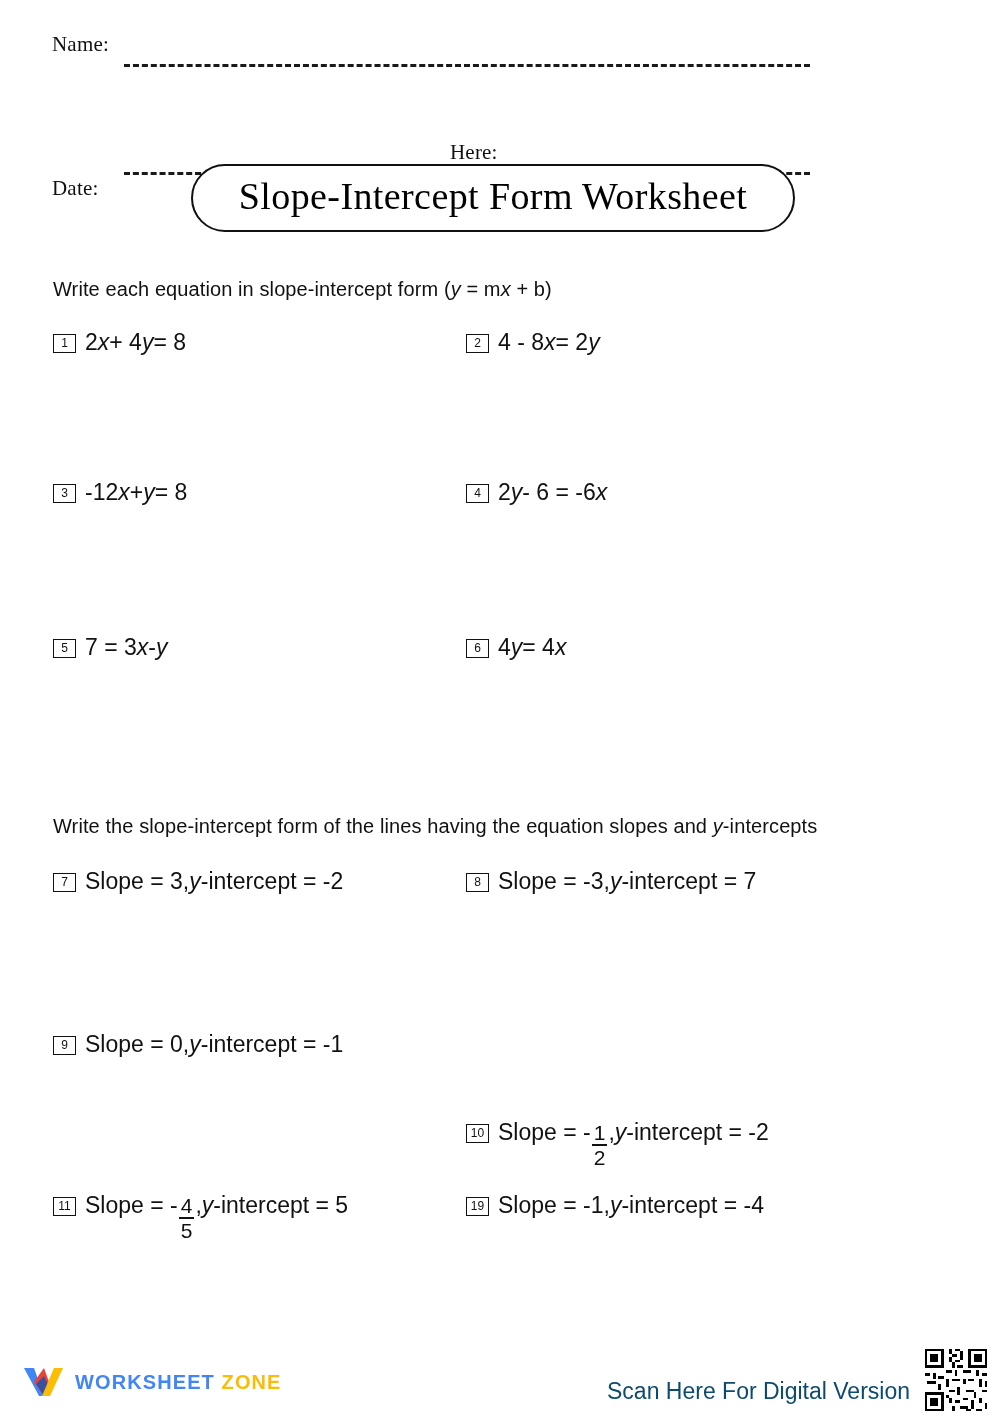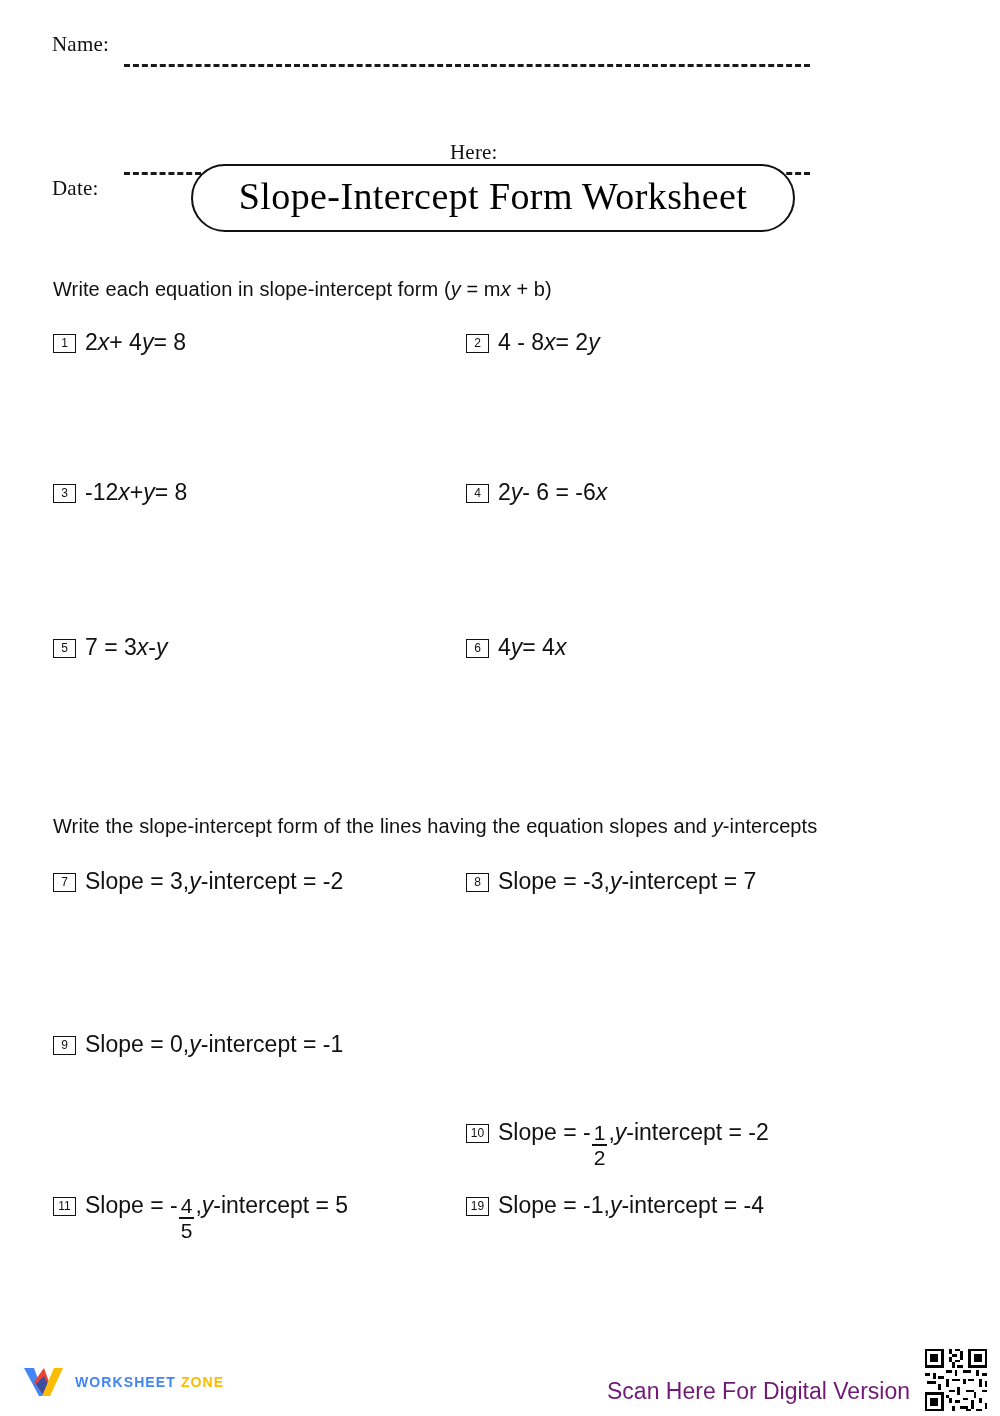--- a/index.html
+++ b/index.html
@@ -134,34 +134,34 @@
   
   .logo {
     position: absolute;
     left: 22px;
     top: 1362px;
     display: flex;
     align-items: center;
   }
   .logo-mark { width: 44px; height: 40px; flex: none; margin-right: 9px; }
   .logo-text {
-    font-size: 14px;
+    font-size: 20px;
     font-weight: bold;
     letter-spacing: 1.1px;
   }
   .logo-text .w { color: #4285f4; }
   .logo-text .z { color: #fbbc05; }
 
   .scan-text {
     position: absolute;
     right: 90px;
     top: 1376px;
     font-size: 23px;
     line-height: 30px;
-    color: #701a75;
+    color: #0c4a6e;
     white-space: nowrap;
   }
   .qr {
     position: absolute;
     right: 10px;
     top: 1346px;
     width: 68px;
     height: 68px;
     background: #fff;
   }

